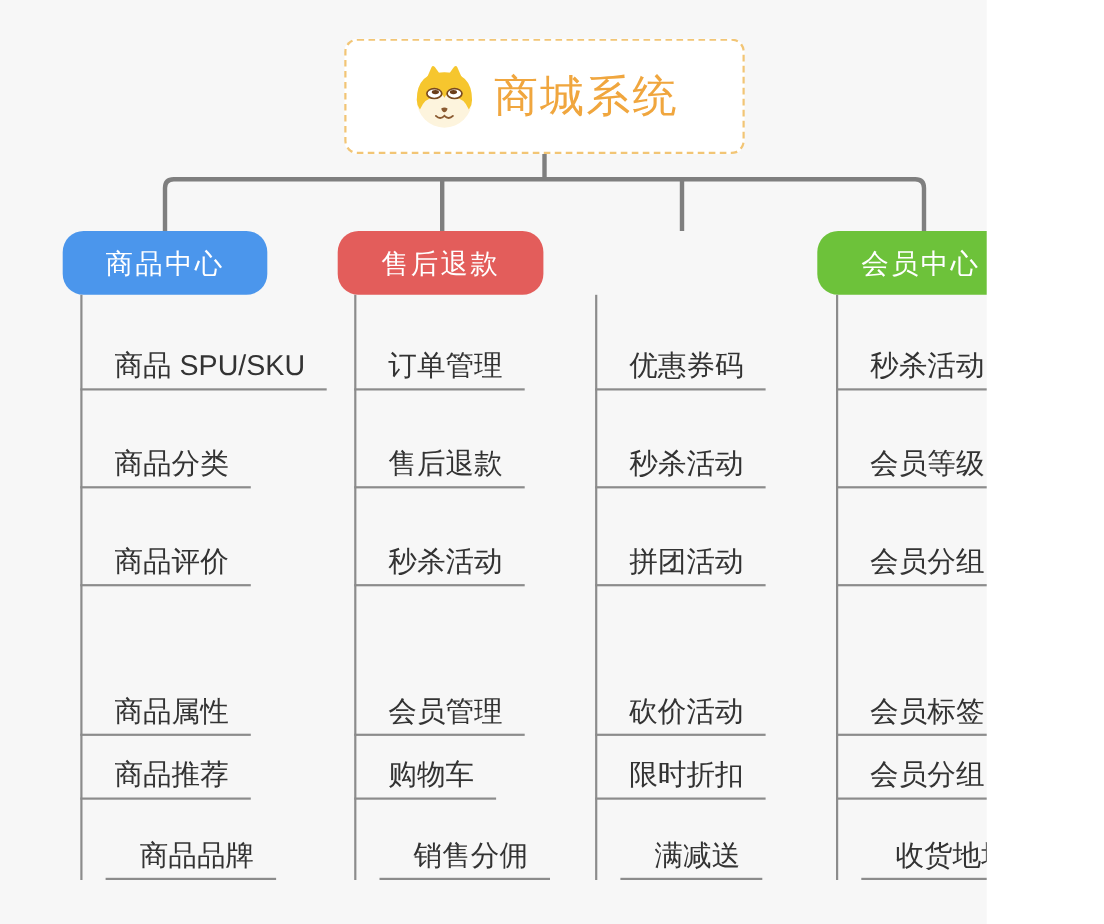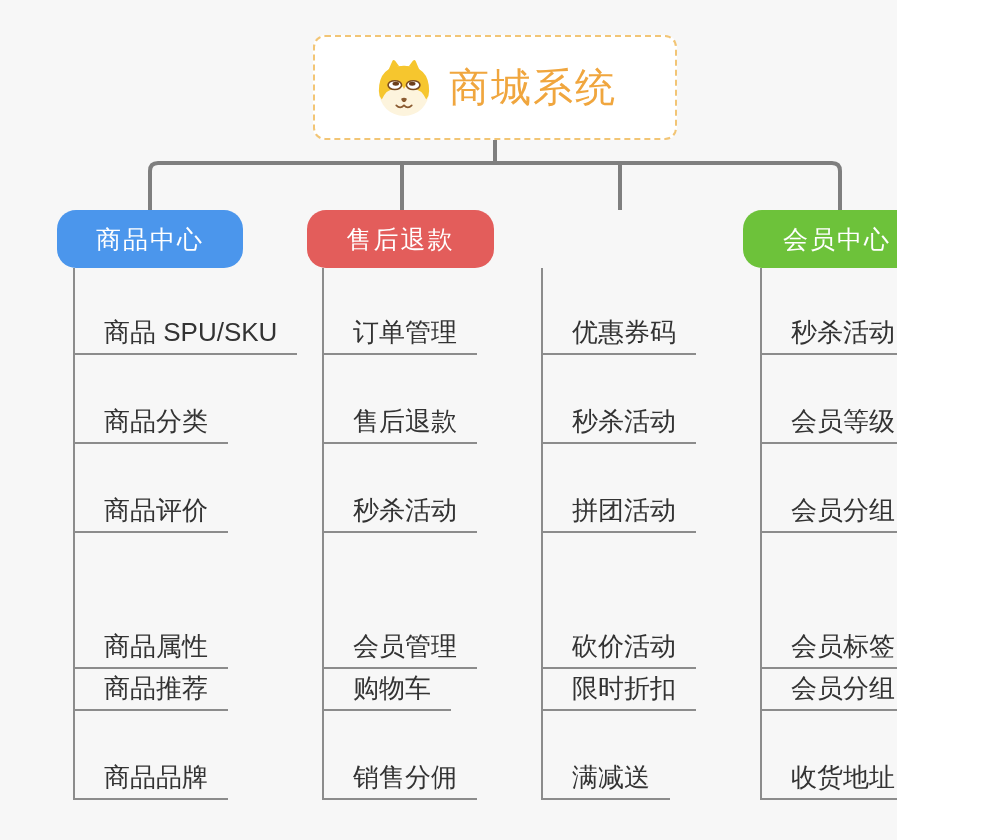--- a/index.html
+++ b/index.html
@@ -35,21 +35,21 @@
   .col-1{left:322px;}
   .col-2{left:541px;}
   .col-3{left:760px;}
   .trunk-line{position:absolute;left:0;top:0;width:2px;height:532px;background:#8c8c8c;}
   .child-item{
     position:absolute;left:0;white-space:nowrap;
     font-size:26px;color:#333333;line-height:30px;
     padding:0 20px 6px 31px;border-bottom:2px solid #8c8c8c;
   }
   .child-0{top:49px;} .child-1{top:138px;} .child-2{top:227px;}
-  .child-3{top:332px;margin-top:31px;} .child-4{top:405px;} .child-5{top:494px;}
+  .child-3{top:332px;margin-top:31px;} .child-4{top:421px;} .child-5{top:494px;margin-left:23px;}
 </style>
 </head>
 <body>
 
 <div class="canvas">
 
   <svg class="connectors" viewBox="0 0 1004 840" xmlns="http://www.w3.org/2000/svg">
     <g stroke="#7f7f7f" stroke-width="4" fill="none">
       <path d="M495 140 L495 163"></path>
       <path d="M150 210 L150 171 Q150 163 158 163 L832 163 Q840 163 840 171 L840 210"></path>

